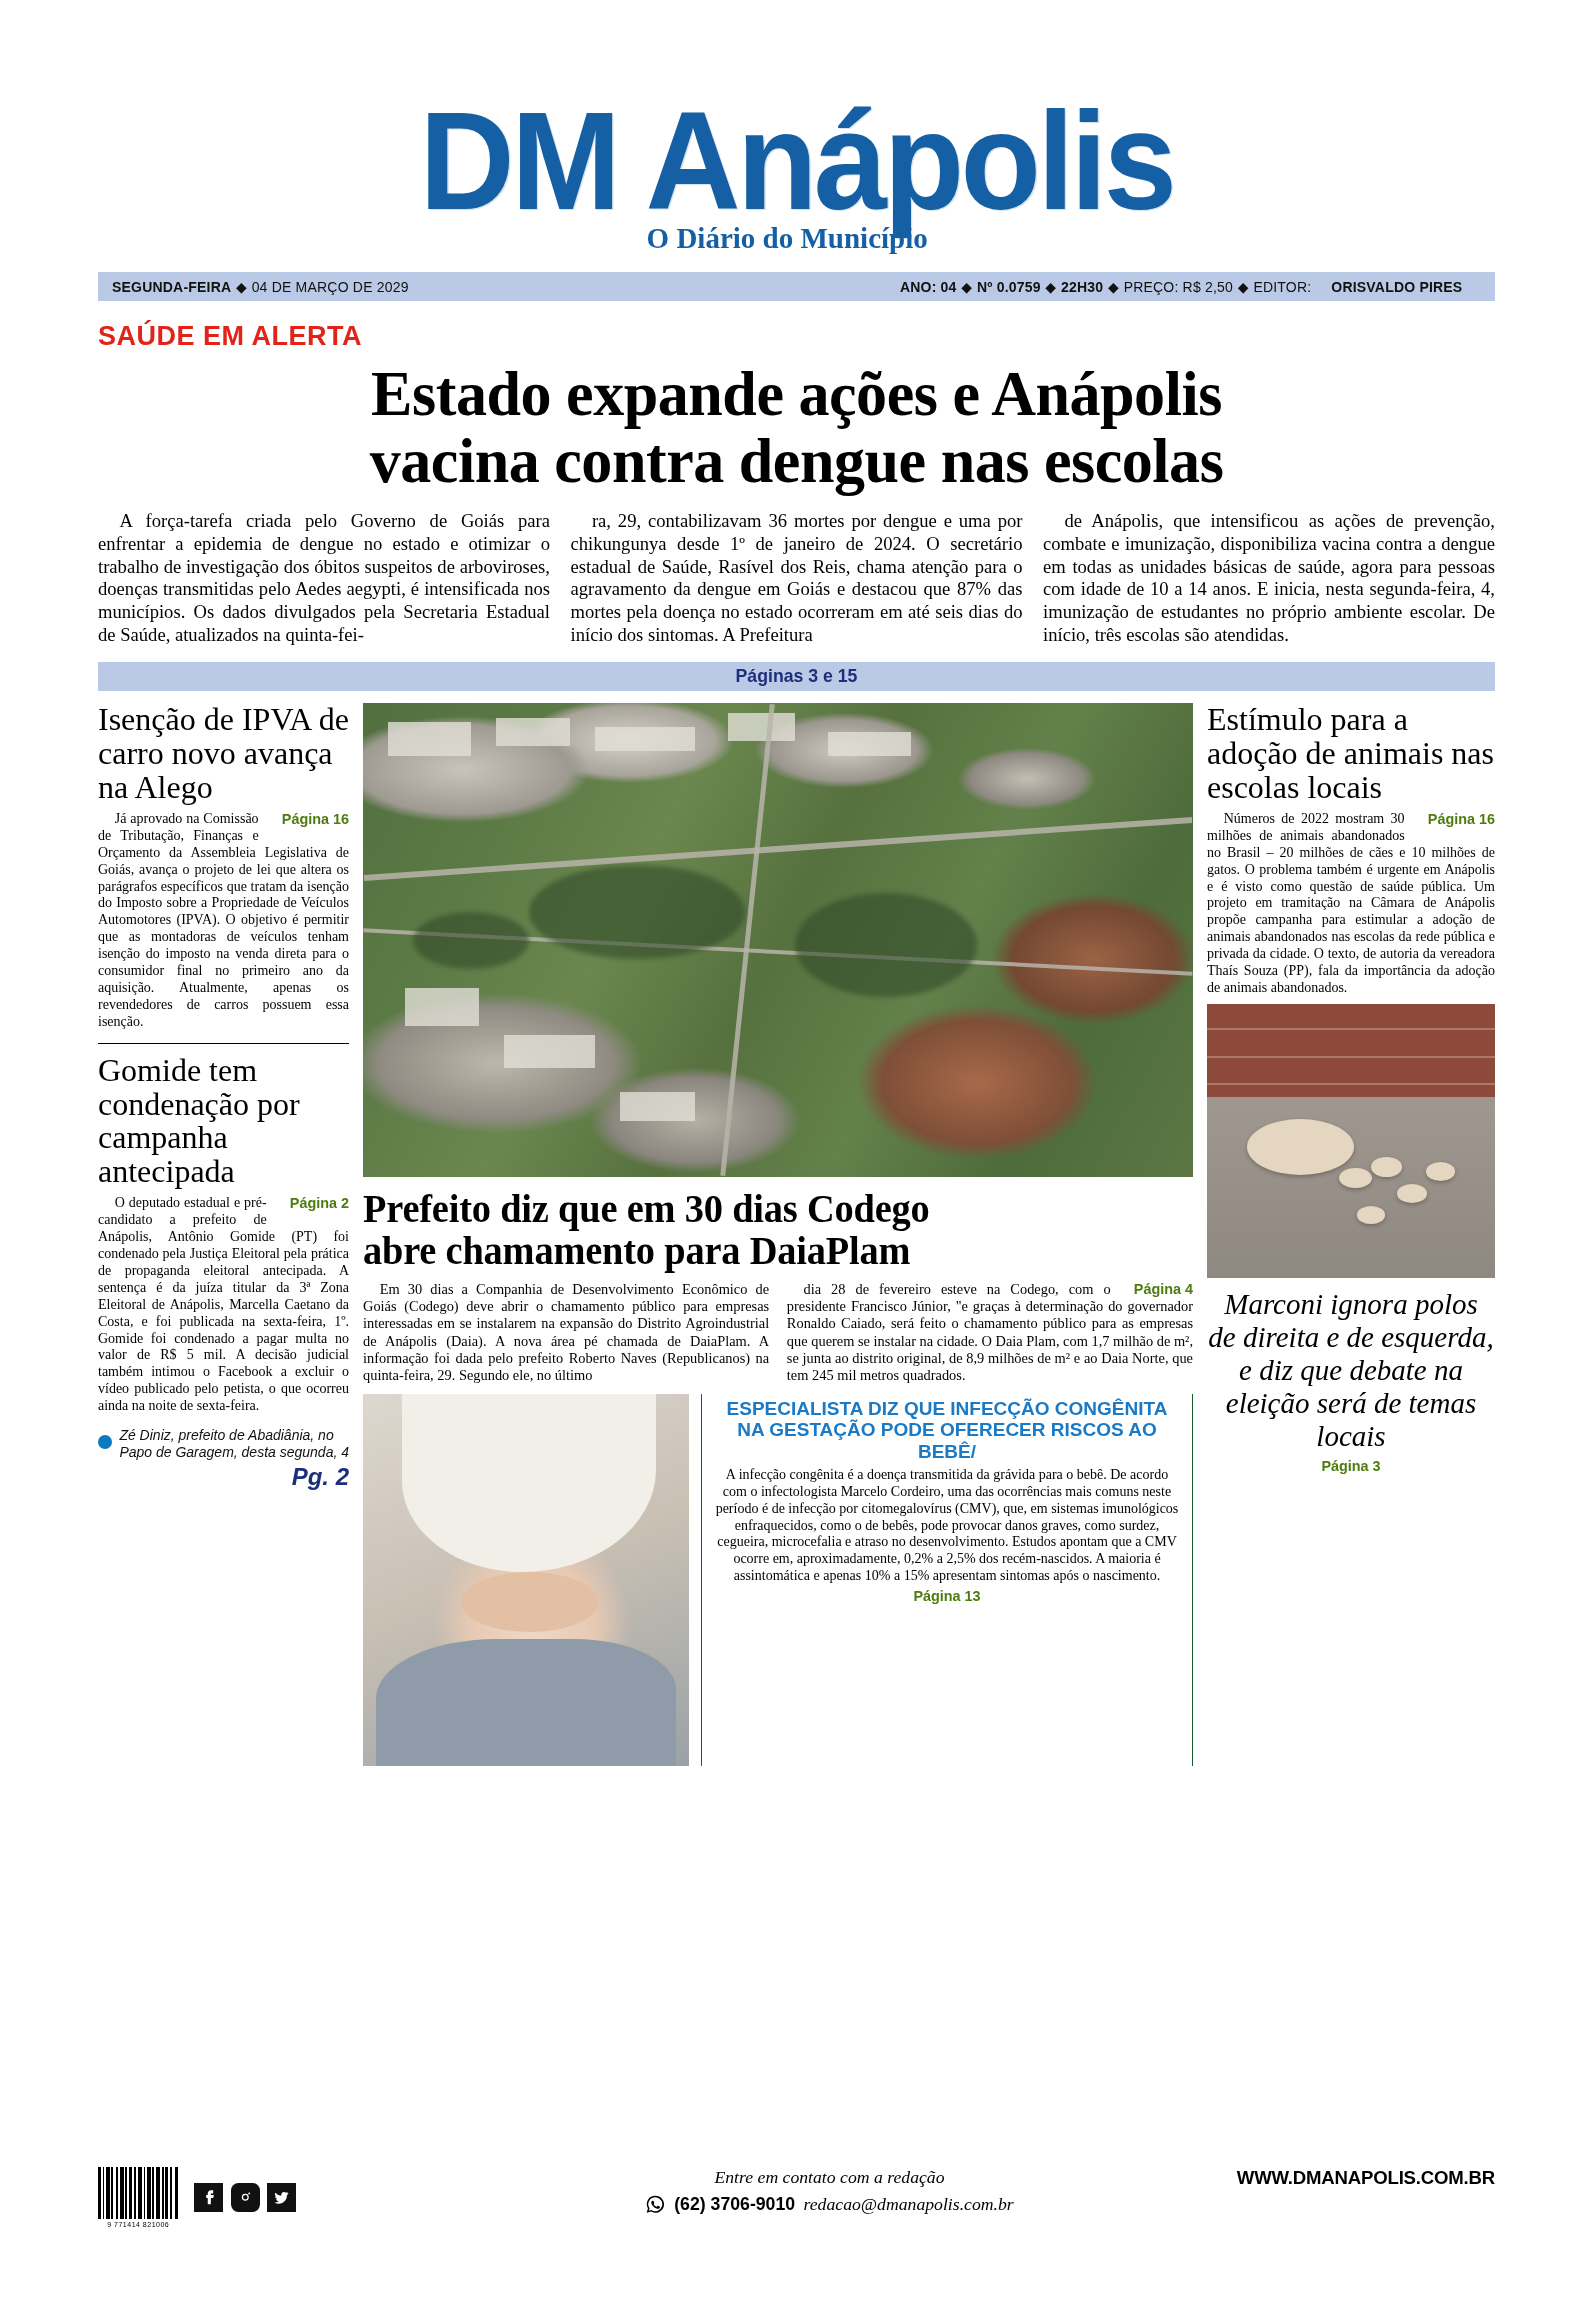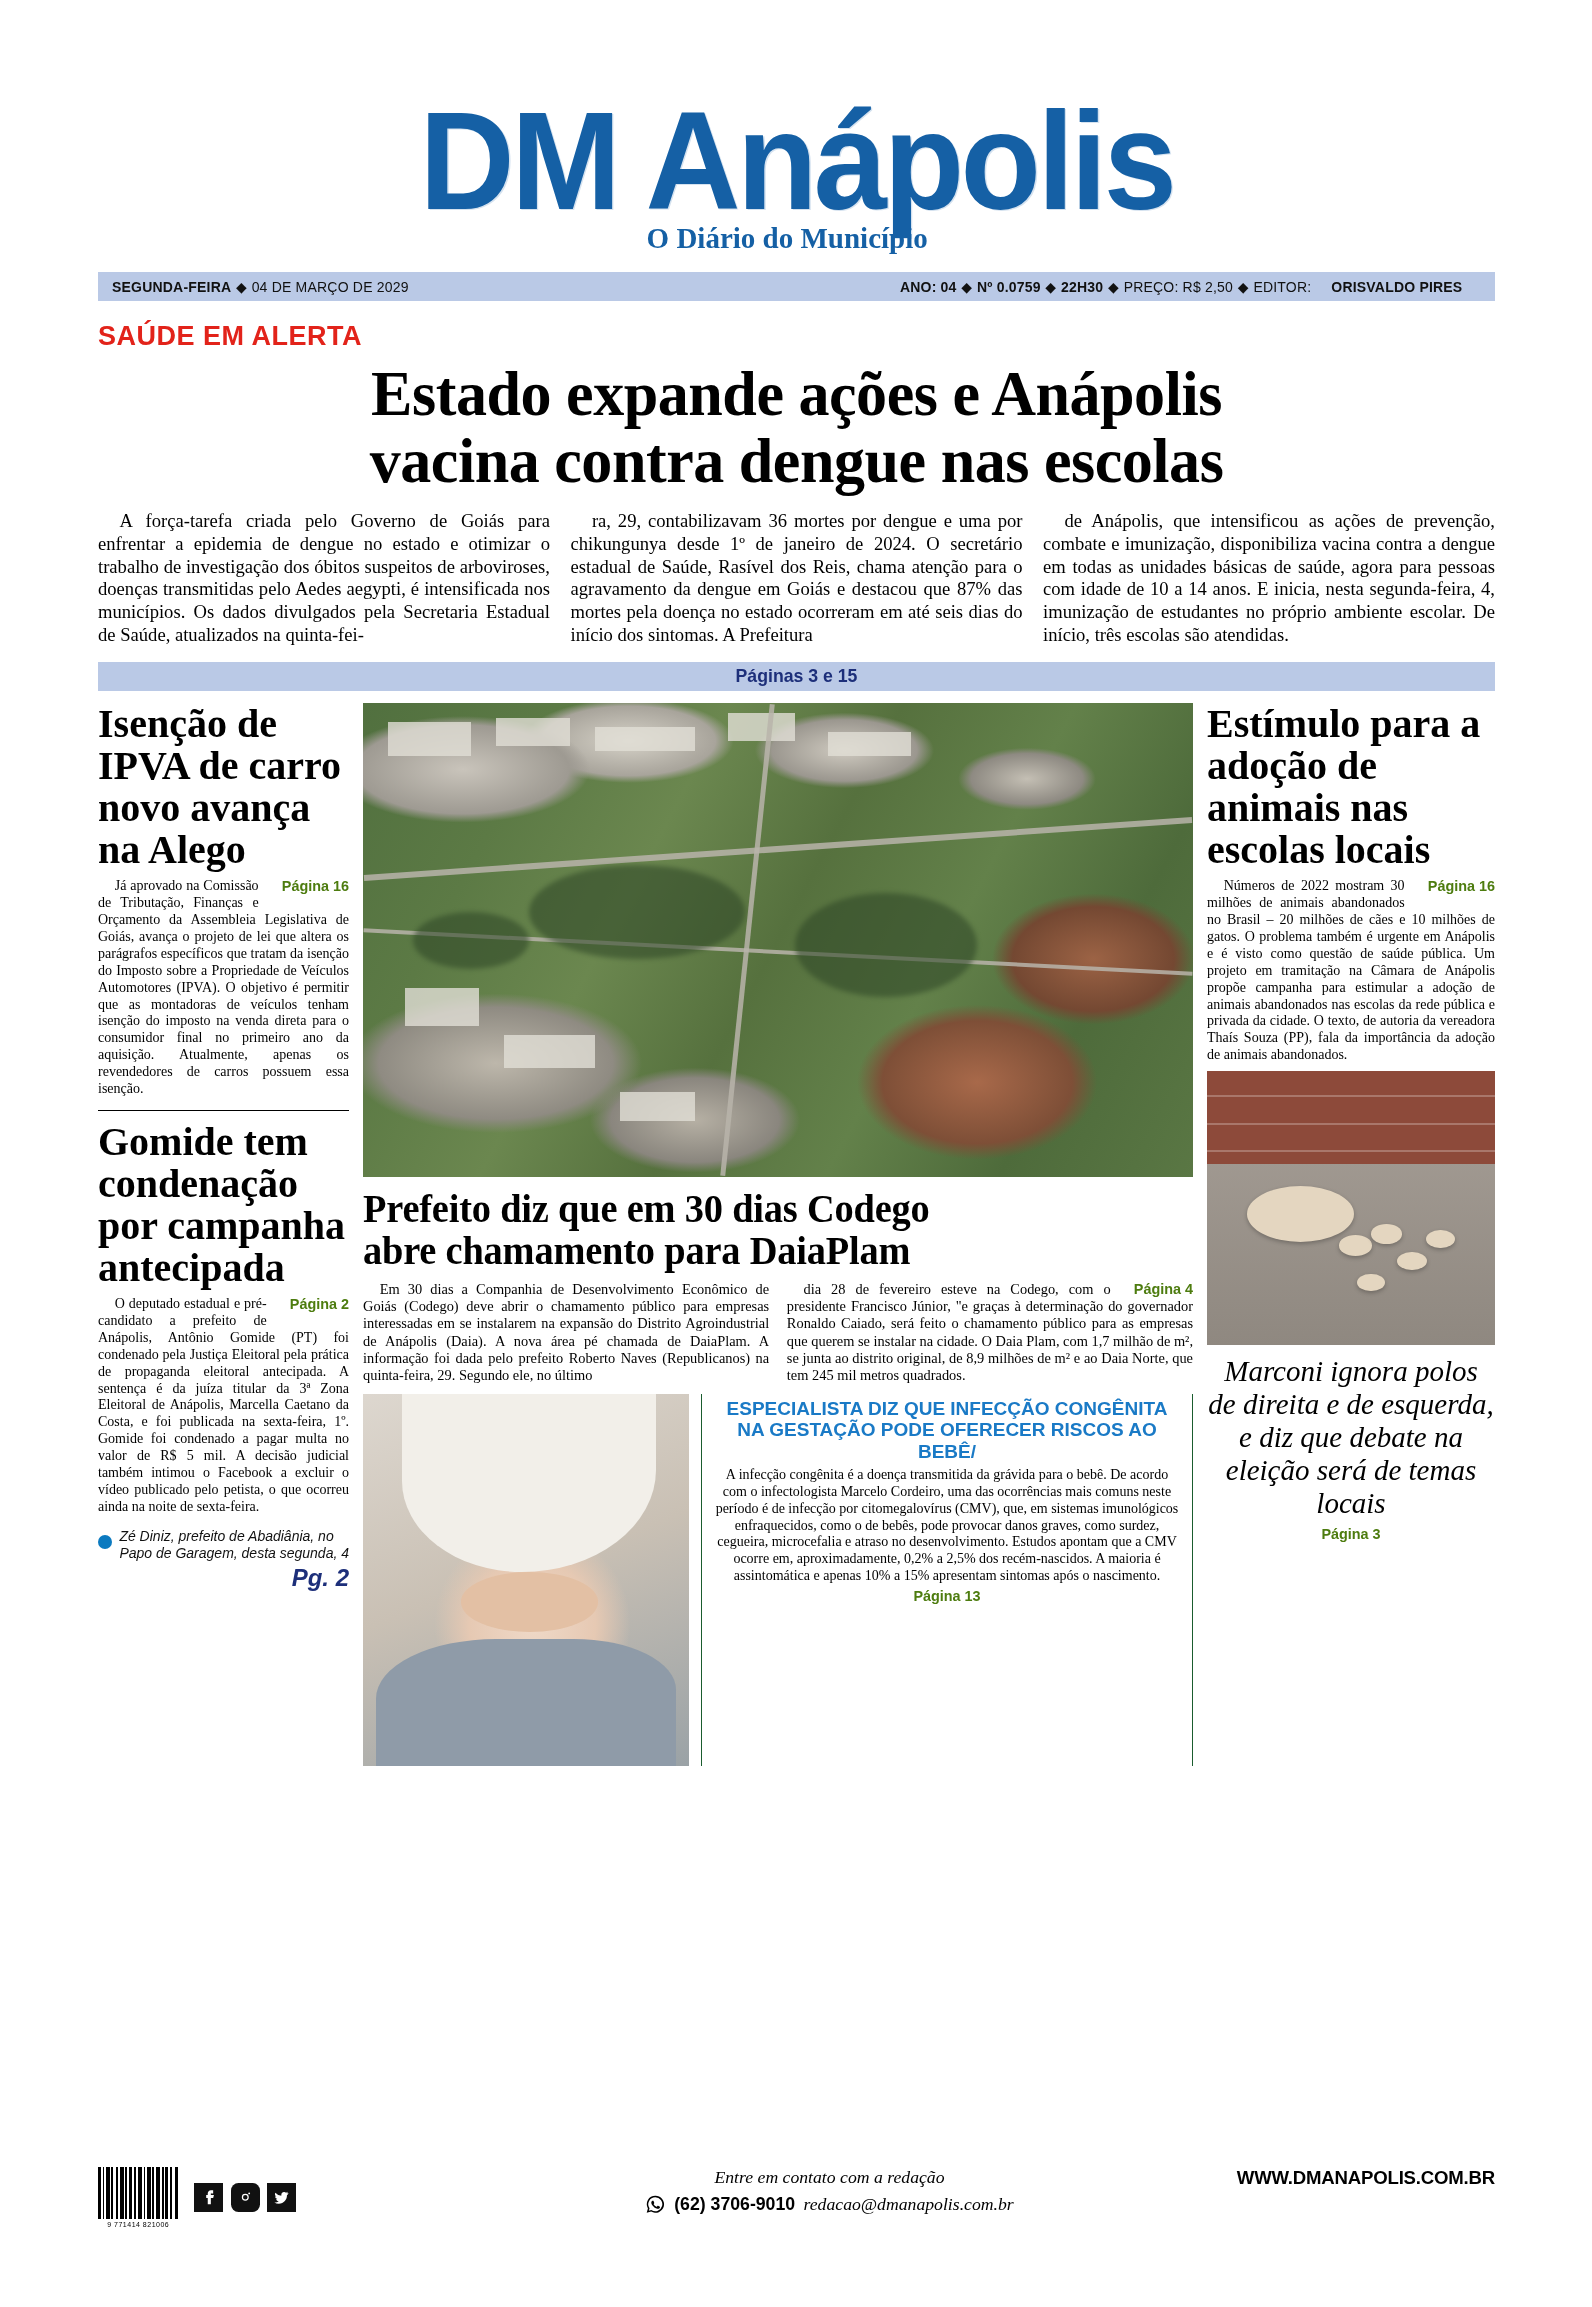--- a/index.html
+++ b/index.html
@@ -127,22 +127,22 @@
     margin-top: 12px;
     gap: 14px;
   }
   .col-left { width: 251px; flex: none; }
   .col-mid  { flex: 1; }
   .col-right{ width: 288px; flex: none; }
 
   h2.secondary {
     margin: 0 0 6.5px 0;
     font-family: "Liberation Serif", serif;
-    font-weight: bold;
-    font-size: 40px;
+    font-weight: normal;
+    font-size: 32px;
     line-height: 1.05;
     color: #000;
   }
   .artbody {
     margin: 0;
     font-size: 14px;
     line-height: 1.21;
     text-align: justify;
     text-indent: 16.7px;
     hyphens: auto;

